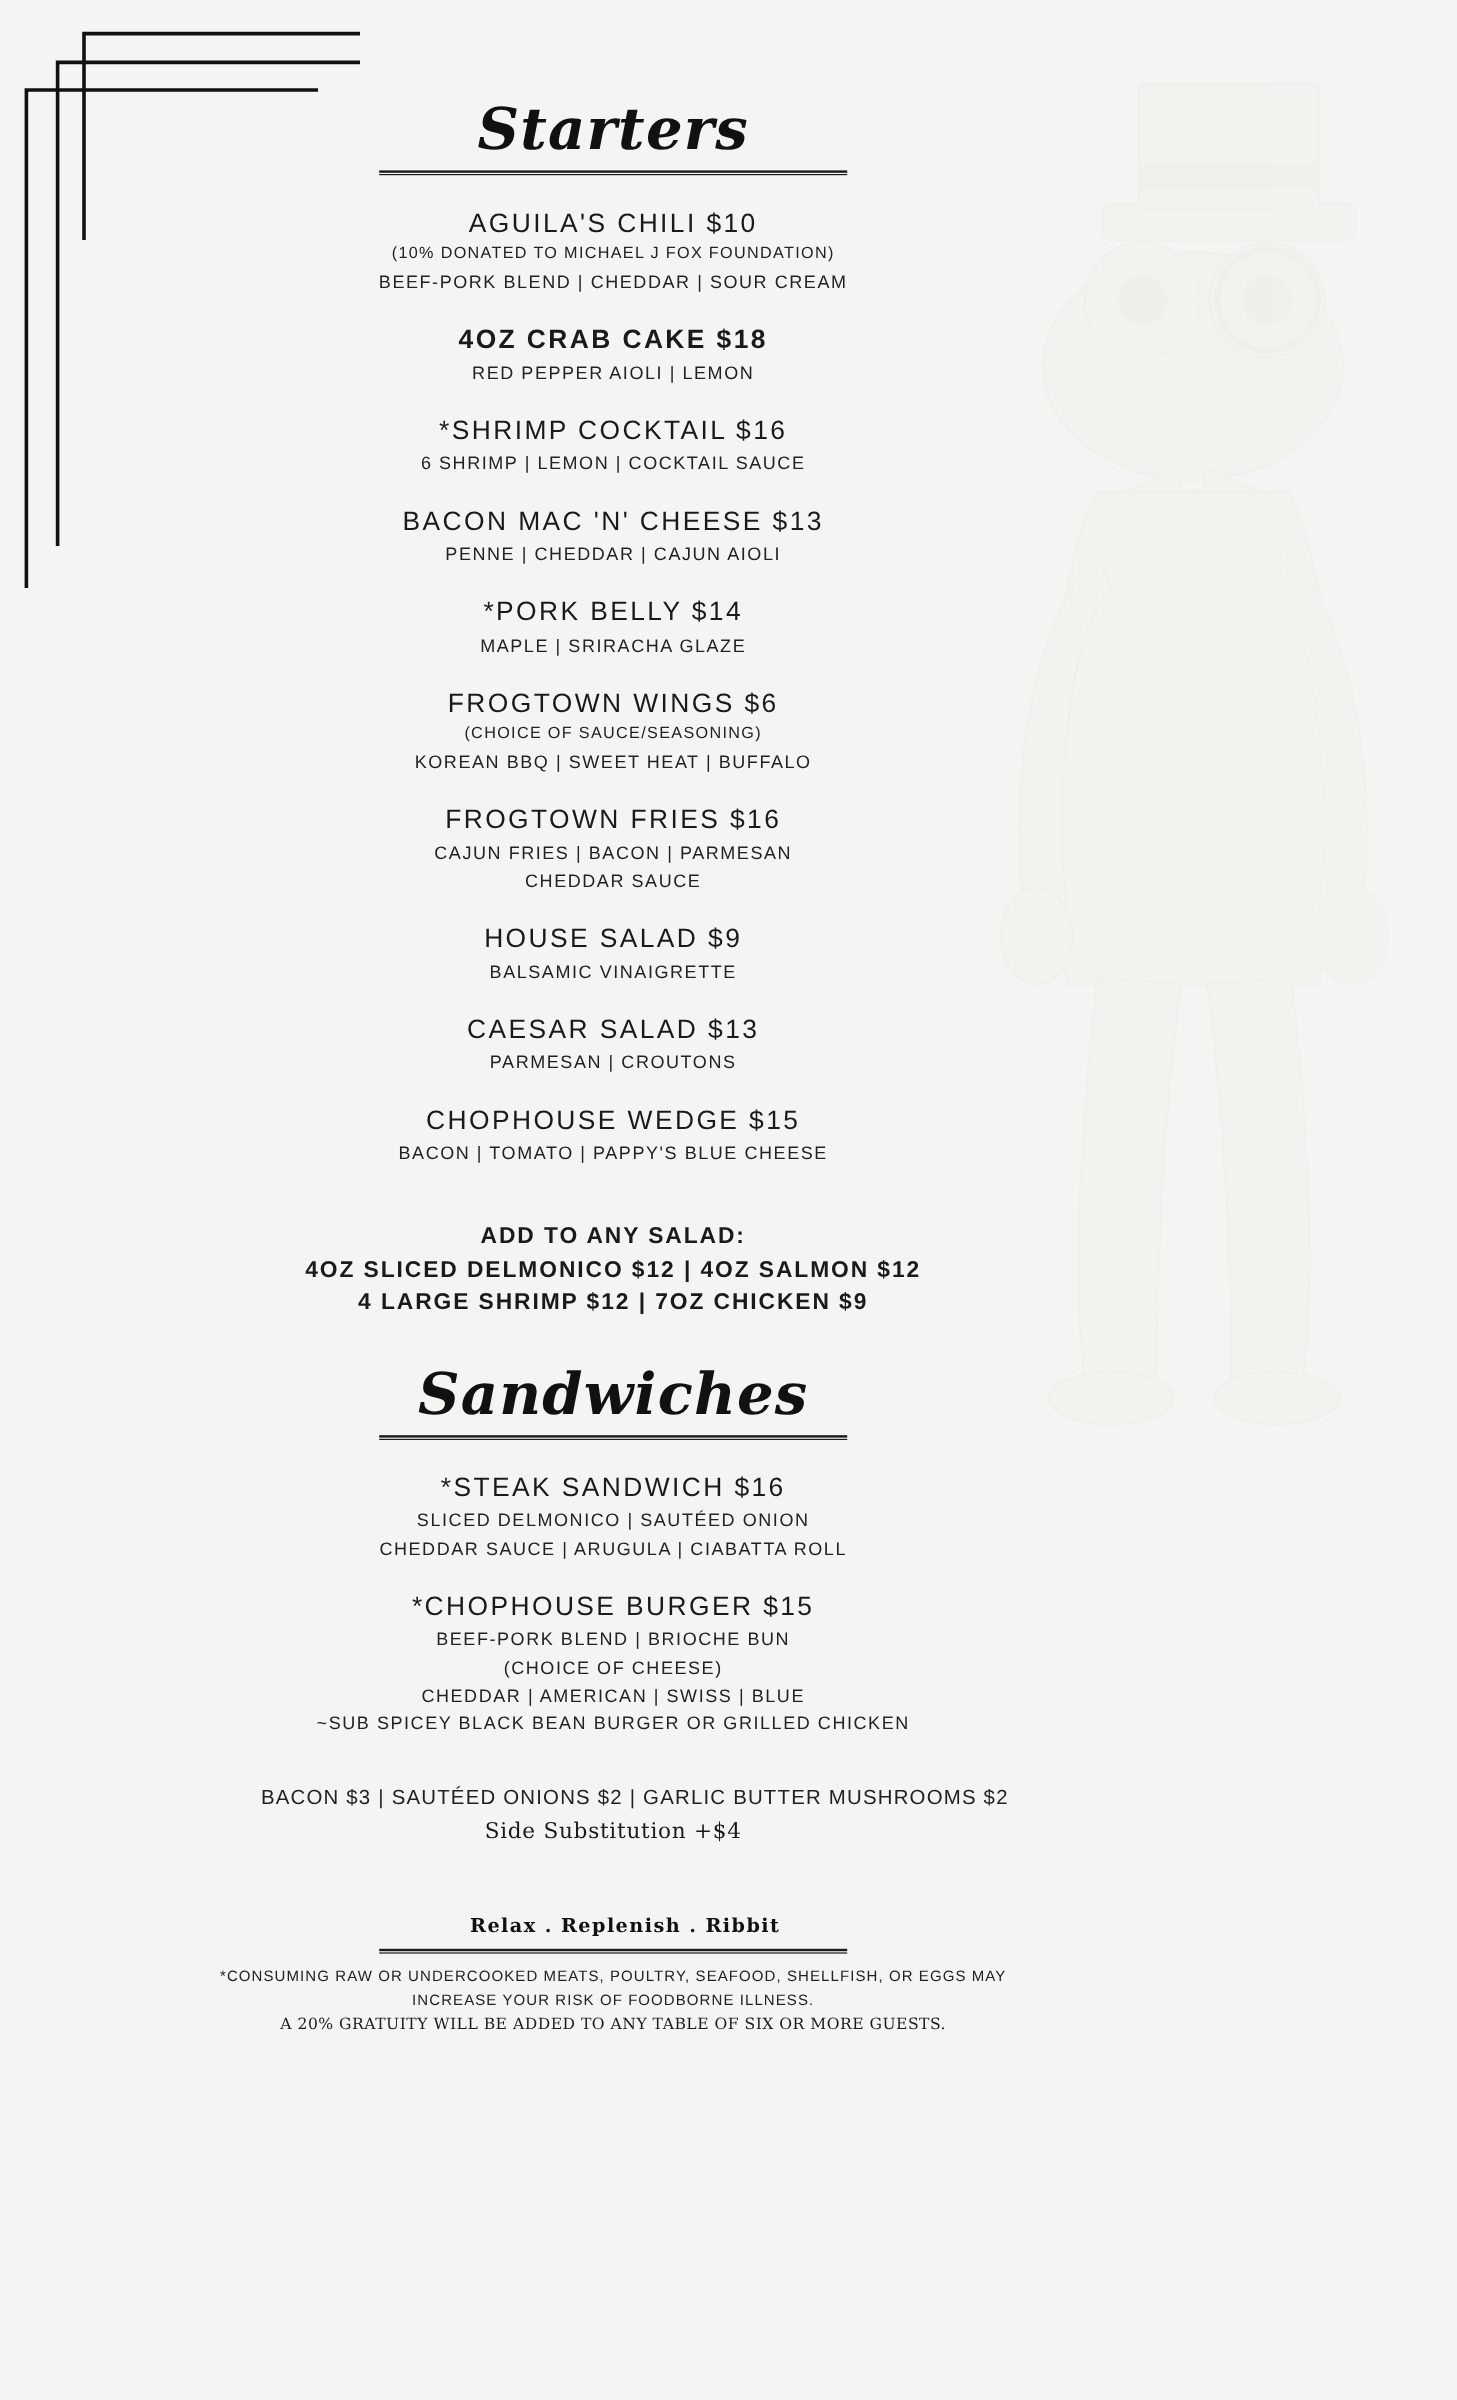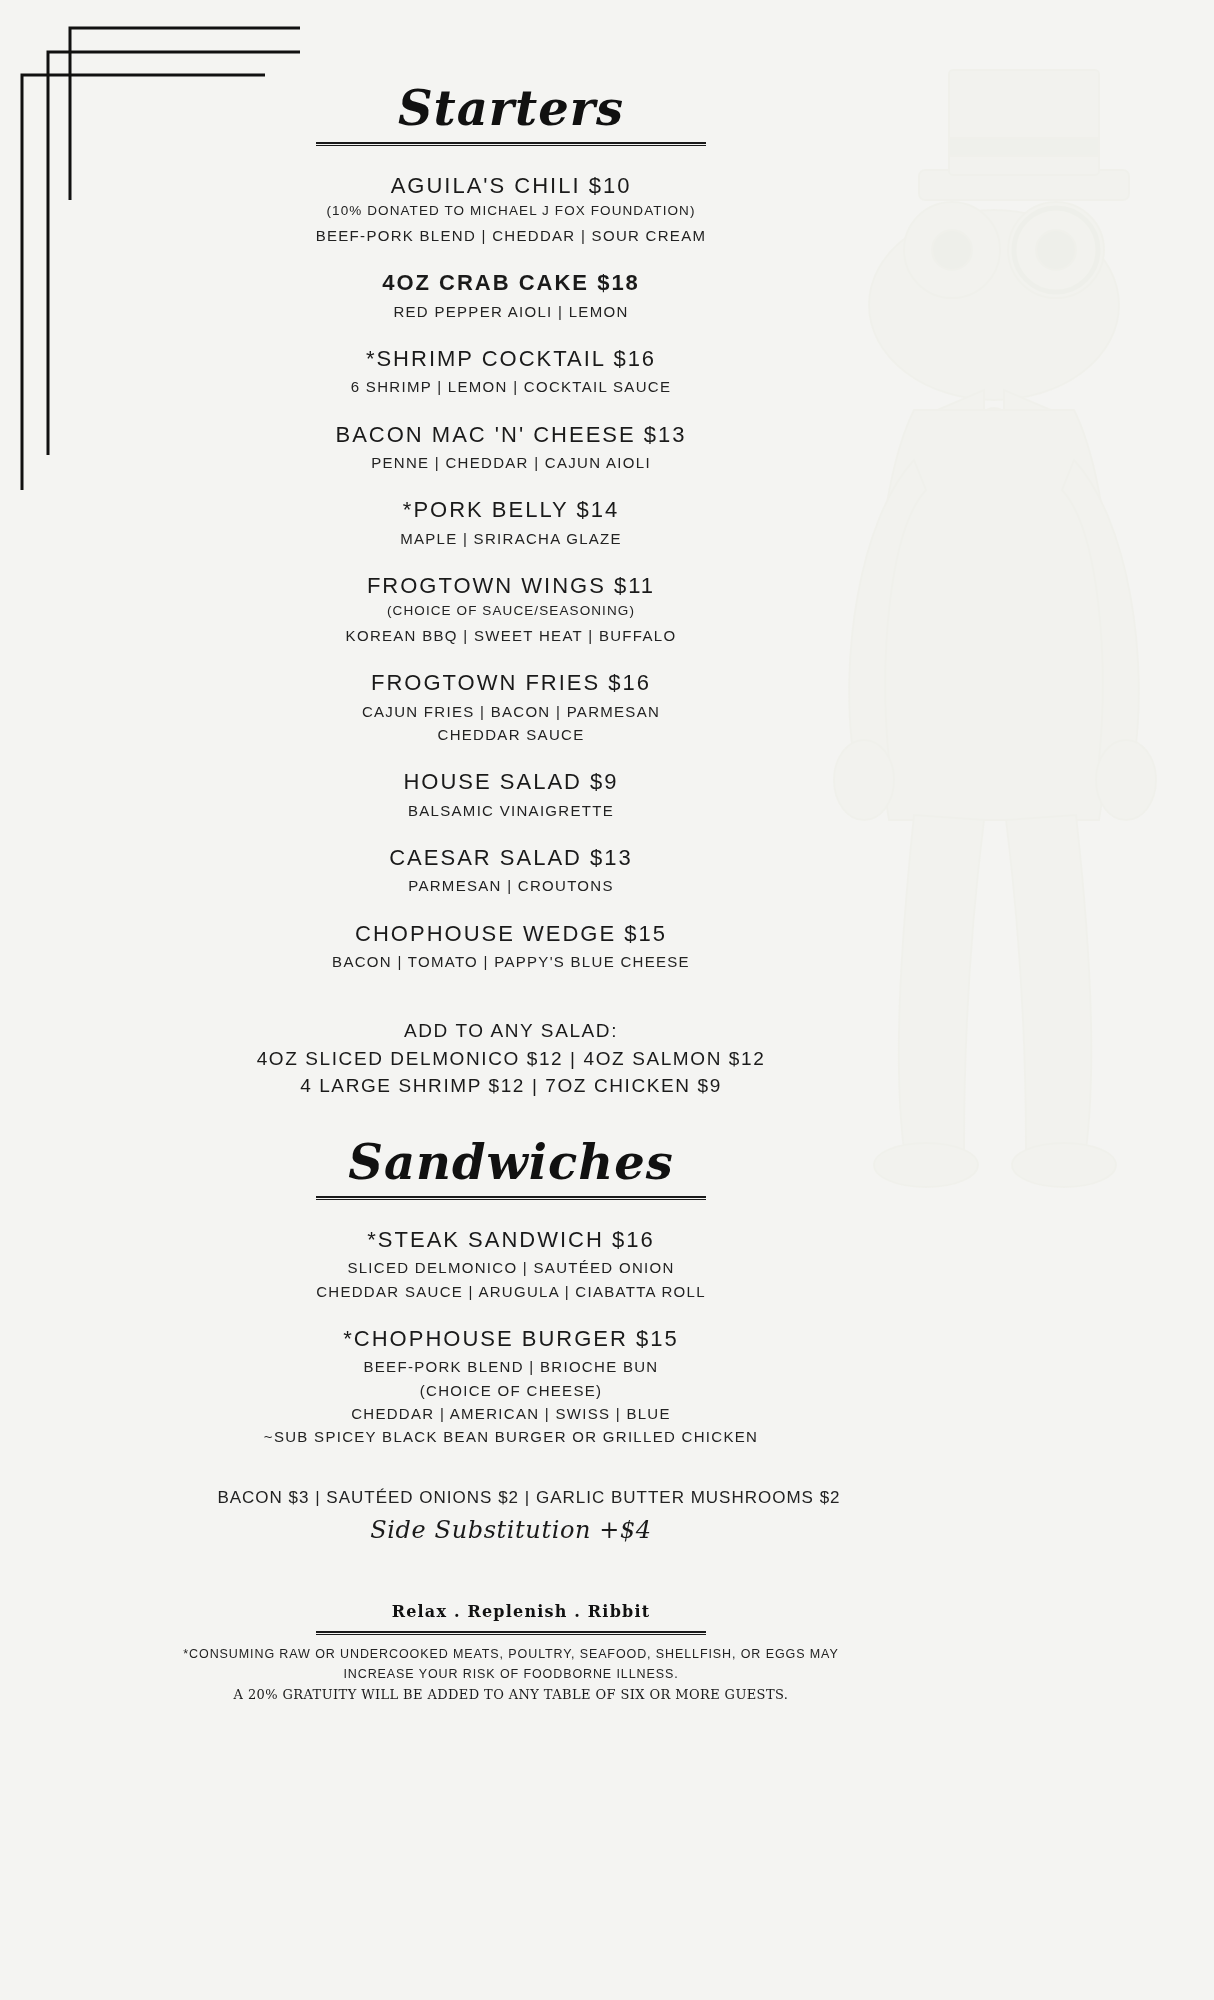--- a/index.html
+++ b/index.html
@@ -90,20 +90,21 @@
     letter-spacing: 1.1px;
     color: #222;
     line-height: 1.5;
     margin-top: 1px;
   }
 
   .addon-block {
     text-align: center;
     margin-top: 44px;
     margin-bottom: 34px;
+    font-weight: bold;
   }
   .addon-line {
     font-size: 19px;
     letter-spacing: 1.6px;
     line-height: 1.45;
     color: #1a1a1a;
   }
 
   .served-block {
     text-align: center;
@@ -116,26 +117,25 @@
     color: #1a1a1a;
   }
   .served-sub {
     font-size: 17px;
     letter-spacing: 1.0px;
     margin-top: 6px;
     color: #222;
     padding-left: 36px;
   }
   .served-sub2 {
-    font-size: 24px;
+    font-size: 18px;
     letter-spacing: 0.6px;
     margin-top: 8px;
     font-family: "DejaVu Serif", "Liberation Serif", serif;
     color: #1a1a1a;
-    font-style: italic;
   }
 
   .footer {
     margin-top: 58px;
     text-align: center;
   }
   .tagline {
     font-family: "DejaVu Serif", "Liberation Serif", serif;
     font-weight: 700;
     font-size: 16px;
@@ -239,21 +239,21 @@
       <div class="item-name">BACON MAC 'N' CHEESE $13</div>
       <div class="item-desc">PENNE | CHEDDAR  | CAJUN AIOLI</div>
     </div>
 
     <div class="item">
       <div class="item-name">*PORK BELLY $14</div>
       <div class="item-desc">MAPLE | SRIRACHA GLAZE</div>
     </div>
 
     <div class="item">
-      <div class="item-name">FROGTOWN WINGS $11</div>
+      <div class="item-name">FROGTOWN WINGS $6</div>
       <div class="item-note">(CHOICE OF SAUCE/SEASONING)</div>
       <div class="item-desc">KOREAN BBQ | SWEET HEAT | BUFFALO</div>
     </div>
 
     <div class="item">
       <div class="item-name">FROGTOWN FRIES $16</div>
       <div class="item-desc" style="white-space:pre-line">CAJUN FRIES | BACON | PARMESAN
 CHEDDAR SAUCE</div>
     </div>
 

